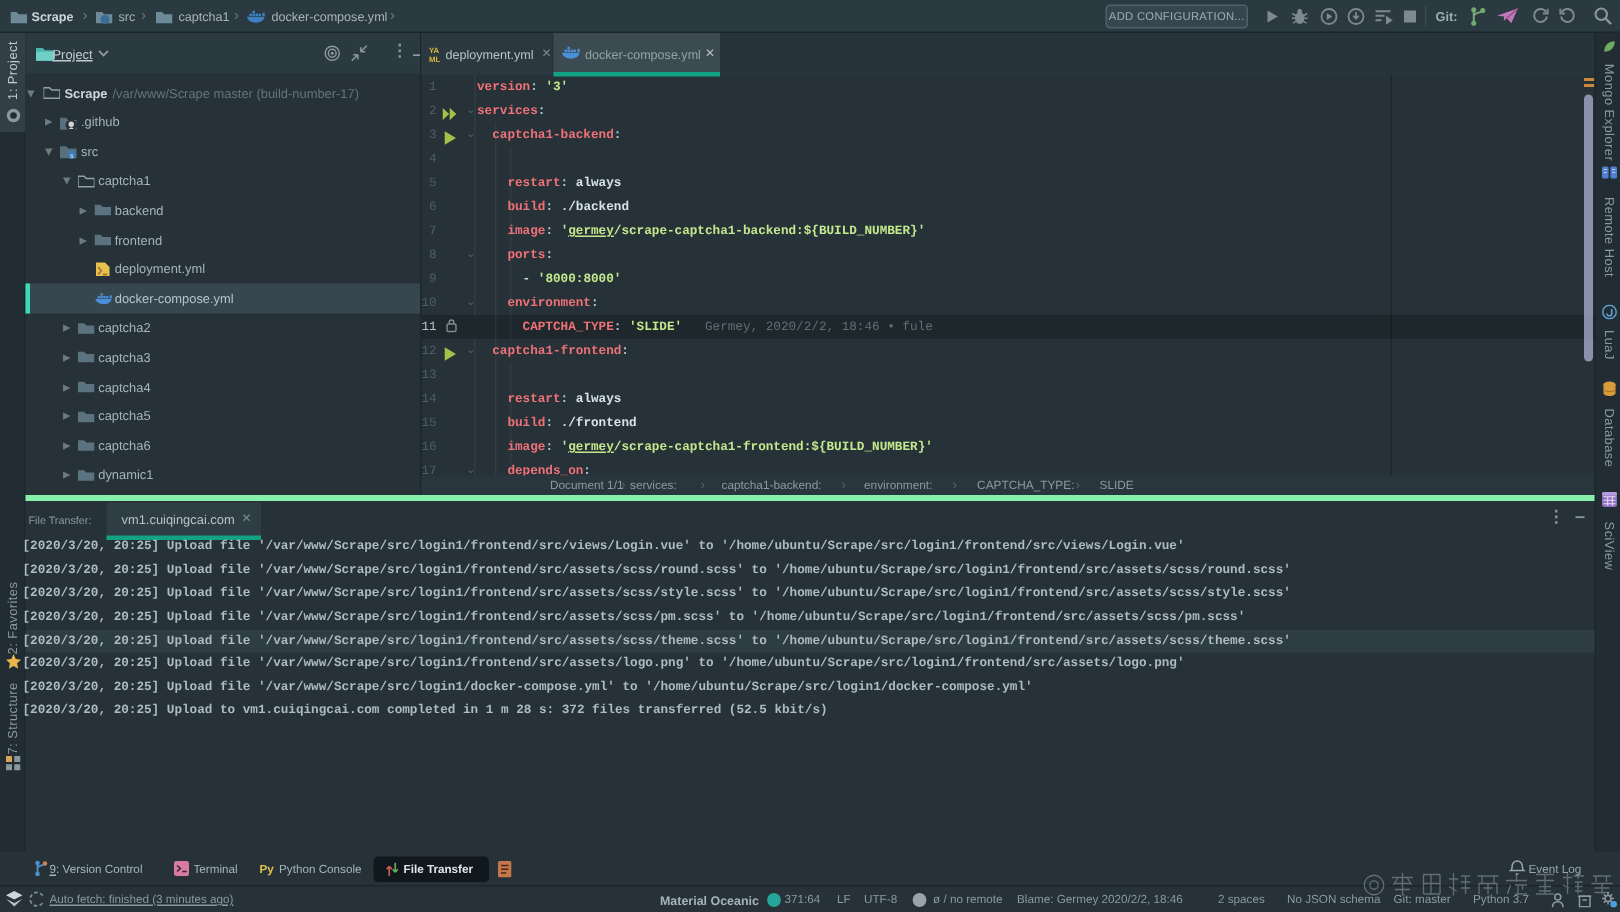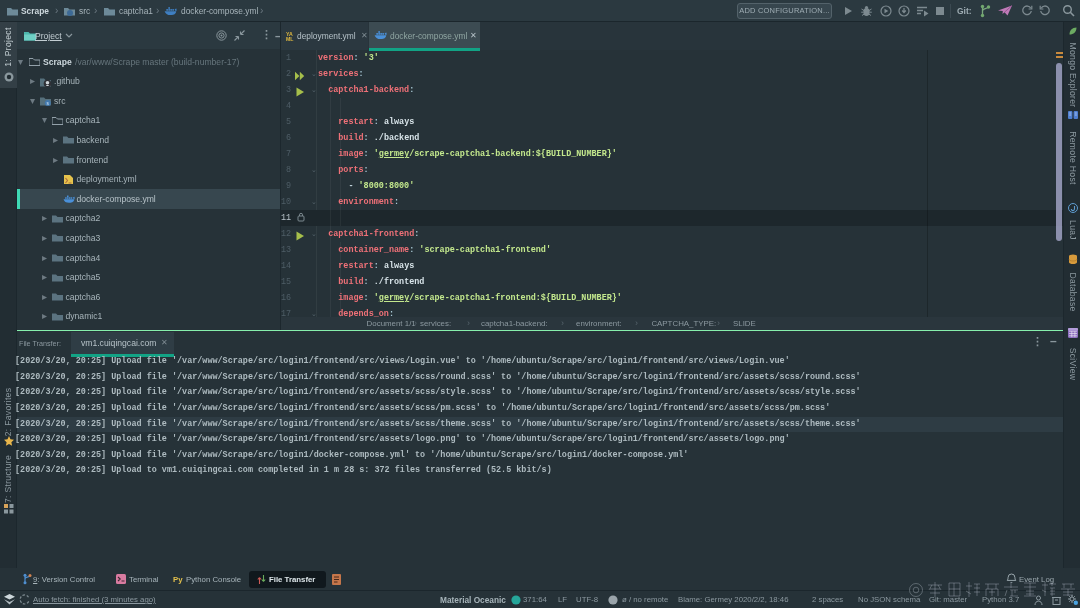--- a/index.html
+++ b/index.html
@@ -340,22 +340,22 @@
 
   <div class="abs mono" style="left:37px;top:28px;height:16px;line-height:16px;"><span style="color:#f07178">version</span><span style="color:#a9c9d6">:</span> <span style="color:#c3e88d">'3'</span></div>
   <div class="abs mono" style="left:37px;top:44px;height:16px;line-height:16px;"><span style="color:#f07178">services</span><span style="color:#a9c9d6">:</span></div>
   <div class="abs mono" style="left:37px;top:60px;height:16px;line-height:16px;">  <span style="color:#f07178">captcha1-backend</span><span style="color:#a9c9d6">:</span></div>
   <div class="abs mono" style="left:37px;top:92px;height:16px;line-height:16px;">    <span style="color:#f07178">restart</span><span style="color:#a9c9d6">:</span> <span style="color:#d7e3e8">always</span></div>
   <div class="abs mono" style="left:37px;top:108px;height:16px;line-height:16px;">    <span style="color:#f07178">build</span><span style="color:#a9c9d6">:</span> <span style="color:#d7e3e8">./backend</span></div>
   <div class="abs mono" style="left:37px;top:124px;height:16px;line-height:16px;">    <span style="color:#f07178">image</span><span style="color:#a9c9d6">:</span> <span style="color:#c3e88d">'<span style="text-decoration:underline">germey</span>/scrape-captcha1-backend:${BUILD_NUMBER}'</span></div>
   <div class="abs mono" style="left:37px;top:140px;height:16px;line-height:16px;">    <span style="color:#f07178">ports</span><span style="color:#a9c9d6">:</span></div>
   <div class="abs mono" style="left:37px;top:156px;height:16px;line-height:16px;">      <span style="color:#c7d8e0">-</span> <span style="color:#c3e88d">'8000:8000'</span></div>
   <div class="abs mono" style="left:37px;top:172px;height:16px;line-height:16px;">    <span style="color:#f07178">environment</span><span style="color:#a9c9d6">:</span></div>
+  <div class="abs mono" style="left:37px;top:188px;height:16px;line-height:16px;">      <span style="color:#f07178">CAPTCHA_TYPE</span><span style="color:#a9c9d6">:</span> <span style="color:#c3e88d">'SLIDE'</span>   <span style="color:#5f6d74;font-weight:normal">Germey, 2020/2/2, 18:46 • fule</span></div>
   <div class="abs mono" style="left:37px;top:204px;height:16px;line-height:16px;">  <span style="color:#f07178">captcha1-frontend</span><span style="color:#a9c9d6">:</span></div>
-  <div class="abs mono" style="left:37px;top:220px;height:16px;line-height:16px;">    <span style="color:#f07178">container_name</span><span style="color:#a9c9d6">:</span> <span style="color:#c3e88d">'scrape-captcha1-frontend'</span></div>
   <div class="abs mono" style="left:37px;top:236px;height:16px;line-height:16px;">    <span style="color:#f07178">restart</span><span style="color:#a9c9d6">:</span> <span style="color:#d7e3e8">always</span></div>
   <div class="abs mono" style="left:37px;top:252px;height:16px;line-height:16px;">    <span style="color:#f07178">build</span><span style="color:#a9c9d6">:</span> <span style="color:#d7e3e8">./frontend</span></div>
   <div class="abs mono" style="left:37px;top:268px;height:16px;line-height:16px;">    <span style="color:#f07178">image</span><span style="color:#a9c9d6">:</span> <span style="color:#c3e88d">'<span style="text-decoration:underline">germey</span>/scrape-captcha1-frontend:${BUILD_NUMBER}'</span></div>
   <div class="abs mono" style="left:37px;top:284px;height:16px;line-height:16px;">    <span style="color:#f07178">depends_on</span><span style="color:#a9c9d6">:</span></div>
 
   <div class="abs" style="left:775px;top:29.5px;width:7px;height:2.2px;background:#c98a3d;"></div>
   <div class="abs" style="left:775px;top:33.5px;width:7px;height:2.2px;background:#c98a3d;"></div>
   <div class="abs" style="left:775px;top:41px;width:6px;height:178px;background:rgba(169,171,206,0.78);border-radius:3px;"></div>
 
   <div class="abs" style="left:0;top:295px;width:783px;height:13px;background:#2a363d;"></div>
@@ -395,21 +395,21 @@
     </svg>
   <div class="abs ui" style="left:-19px;top:265px;width:56px;color:#8c99a0;font-size:8.6px;letter-spacing:.3px;transform:rotate(90deg);text-align:center;">Database</div>
   <svg class="abs" style="left:4px;top:306px" width="10" height="10">
       <rect x="0" y="0" width="10" height="10" rx="1.5" fill="#8e6fc0"></rect>
       <path d="M1 3.2 h8 M1 5.5 h8 M1 7.8 h8 M3.8 3.2 v6 M6.9 3.2 v6" stroke="#e8e2f2" stroke-width=".7"></path>
       <rect x="0" y="0" width="10" height="2.4" rx="1" fill="#b39ddb"></rect>
     </svg>
   <div class="abs ui" style="left:-15px;top:337px;width:48px;color:#8c99a0;font-size:8.6px;letter-spacing:.3px;transform:rotate(90deg);text-align:center;">SciView</div>
 </div>
 
-<div class="abs" id="ftpanel" style="left:17px;top:330px;width:1046px;height:238px;background:#263238;border-top:1px solid #86efac;">
+<div class="abs" id="ftpanel" style="left:17px;top:330px;width:1046px;height:238px;background:#263238;border-top:4px solid #86efac;">
   <div class="abs ui" style="left:2px;top:8px;color:#8c99a0;font-size:7.2px;">File Transfer:</div>
   <div class="abs" style="left:54px;top:1px;width:103px;height:23px;background:#2f3d45;"></div>
   <div class="abs ui" style="left:64px;top:7px;color:#b6c2c8;">vm1.cuiqingcai.com</div>
   <div class="abs" style="left:144px;top:7px;color:#7d8a90;font-size:8px;">✕</div>
   <div class="abs" style="left:54px;top:23px;width:103px;height:2.5px;background:#12a385;"></div>
   <div class="abs" style="left:1015px;top:4px;color:#8a979d;font-size:11px;font-weight:bold;">⋮</div>
   <div class="abs" style="left:1033px;top:3px;color:#8a979d;font-size:12px;font-weight:bold;">–</div>
   <div class="abs mono" style="left:-2px;top:23.2px;height:15.6px;line-height:15.6px;color:#aebbc0;">[2020/3/20, 20:25] Upload file '/var/www/Scrape/src/login1/frontend/src/views/Login.vue' to '/home/ubuntu/Scrape/src/login1/frontend/src/views/Login.vue'</div>
   <div class="abs mono" style="left:-2px;top:38.8px;height:15.6px;line-height:15.6px;color:#aebbc0;">[2020/3/20, 20:25] Upload file '/var/www/Scrape/src/login1/frontend/src/assets/scss/round.scss' to '/home/ubuntu/Scrape/src/login1/frontend/src/assets/scss/round.scss'</div>
   <div class="abs mono" style="left:-2px;top:54.4px;height:15.6px;line-height:15.6px;color:#aebbc0;">[2020/3/20, 20:25] Upload file '/var/www/Scrape/src/login1/frontend/src/assets/scss/style.scss' to '/home/ubuntu/Scrape/src/login1/frontend/src/assets/scss/style.scss'</div>

